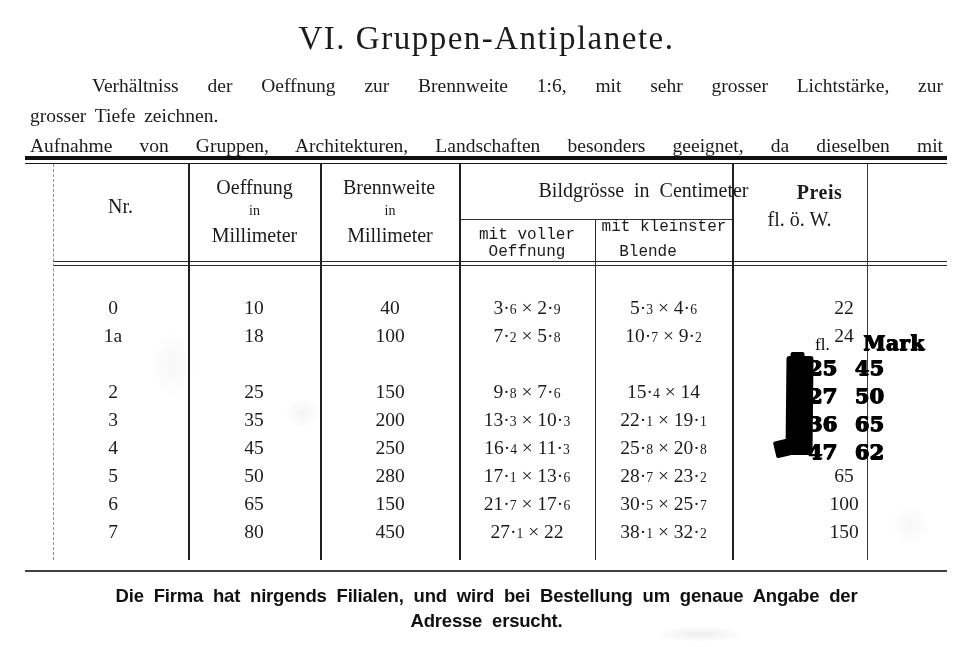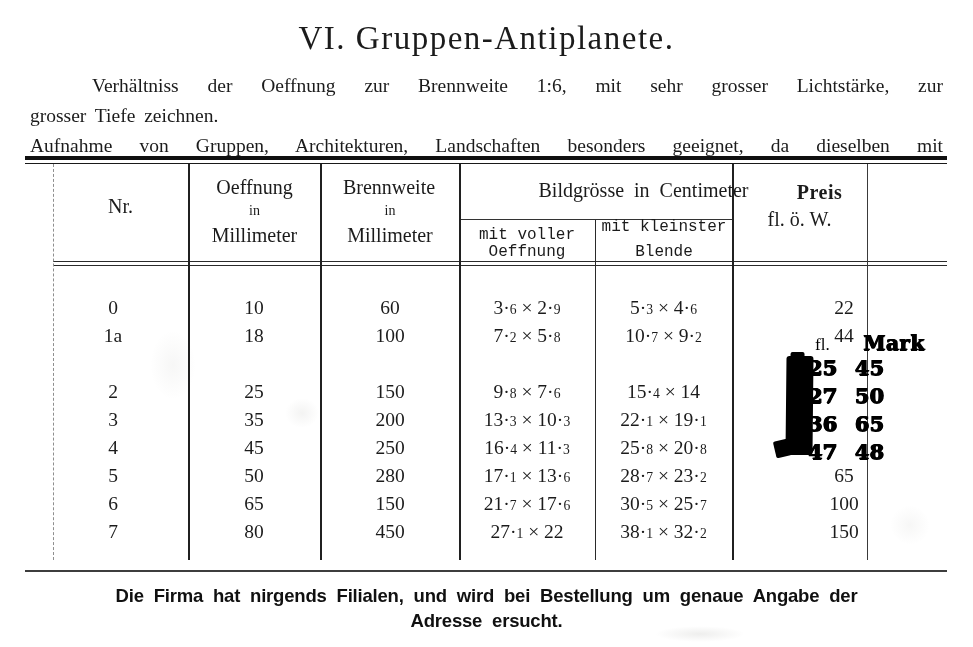--- a/index.html
+++ b/index.html
@@ -42,21 +42,21 @@
   .oe2{left:189px; width:131px; top:203px;}
   .oe3{left:189px; width:131px; top:224px;}
   .br1{left:321px; width:136px; top:176px;}
   .br2{left:321px; width:138px; top:203px;}
   .br3{left:321px; width:138px; top:224px;}
   .bild{left:459px; width:273px; top:179px; word-spacing:5px;padding-left:48px;}
   .sub{font-size:16px;font-family:Liberation Mono, monospace;}
   .sv1{left:459px; width:136px; top:226px;}
   .sv2{left:459px; width:136px; top:243px;}
   .sk1{left:596px; width:136px; top:218px;}
-  .sk2{left:596px; width:136px; top:243px;}
+  .sk2{left:580px; width:136px; top:243px;}
   .preis-b{left:732px; width:135px; top:181px; font-weight:bold; letter-spacing:0.5px;padding-left:20px;}
   .preis-c{left:732px; width:135px; top:208px;}
   
   .row{position:absolute; left:0; width:973px; height:24px; font-size:19.5px;}
   .r0{top:296px}.r1{top:324px}.r2{top:352px}.r3{top:380px}.r4{top:408px}
   .r5{top:436px}.r6{top:464px}.r7{top:492px}.r8{top:520px}
   .cell{position:absolute; text-align:center; top:0; line-height:24px;}
   .c1{left:53px;  width:120px;}
   .c2{left:190px; width:128px;}
   .c3{left:322px; width:136px;}
@@ -133,32 +133,32 @@
   <div class="th sub sv1">mit voller</div>
   <div class="th sub sv2">Oeffnung</div>
   <div class="th sub sk1">mit kleinster</div>
   <div class="th sub sk2">Blende</div>
   <div class="th preis-b">Preis</div>
   <div class="th preis-c">fl. ö. W.</div>
 
   <div class="row r0">
     <span class="cell c1">0</span>
     <span class="cell c2">10</span>
-    <span class="cell c3">60</span>
+    <span class="cell c3">40</span>
     <span class="cell c4">3·<span class="dec">6</span> × 2·<span class="dec">9</span></span>
     <span class="cell c5">5·<span class="dec">3</span> × 4·<span class="dec">6</span></span>
     <span class="cell c6">22</span>
   </div>
   <div class="row r1">
     <span class="cell c1">1a</span>
     <span class="cell c2">18</span>
     <span class="cell c3">100</span>
     <span class="cell c4">7·<span class="dec">2</span> × 5·<span class="dec">8</span></span>
     <span class="cell c5">10·<span class="dec">7</span> × 9·<span class="dec">2</span></span>
-    <span class="cell c6">44</span>
+    <span class="cell c6">24</span>
   </div>
   <div class="row r3">
     <span class="cell c1">2</span>
     <span class="cell c2">25</span>
     <span class="cell c3">150</span>
     <span class="cell c4">9·<span class="dec">8</span> × 7·<span class="dec">6</span></span>
     <span class="cell c5">15·<span class="dec">4</span> × 14</span>
     <span class="cell c6"></span>
   </div>
   <div class="row r4">
@@ -214,21 +214,21 @@
     <div class="stamp-row s1">
       <span>27</span>
       <span>50</span>
     </div>
     <div class="stamp-row s2">
       <span>36</span>
       <span>65</span>
     </div>
     <div class="stamp-row s3">
       <span>47</span>
-      <span>48</span>
+      <span>62</span>
     </div>
     <div class="stamp-blob"></div>
   </div>
 
   <div class="footer">
     <div>Die Firma hat nirgends Filialen, und wird bei Bestellung um genaue Angabe der</div>
     <div>Adresse ersucht.</div>
   </div>
 
   <div class="smudge sm1"></div>

